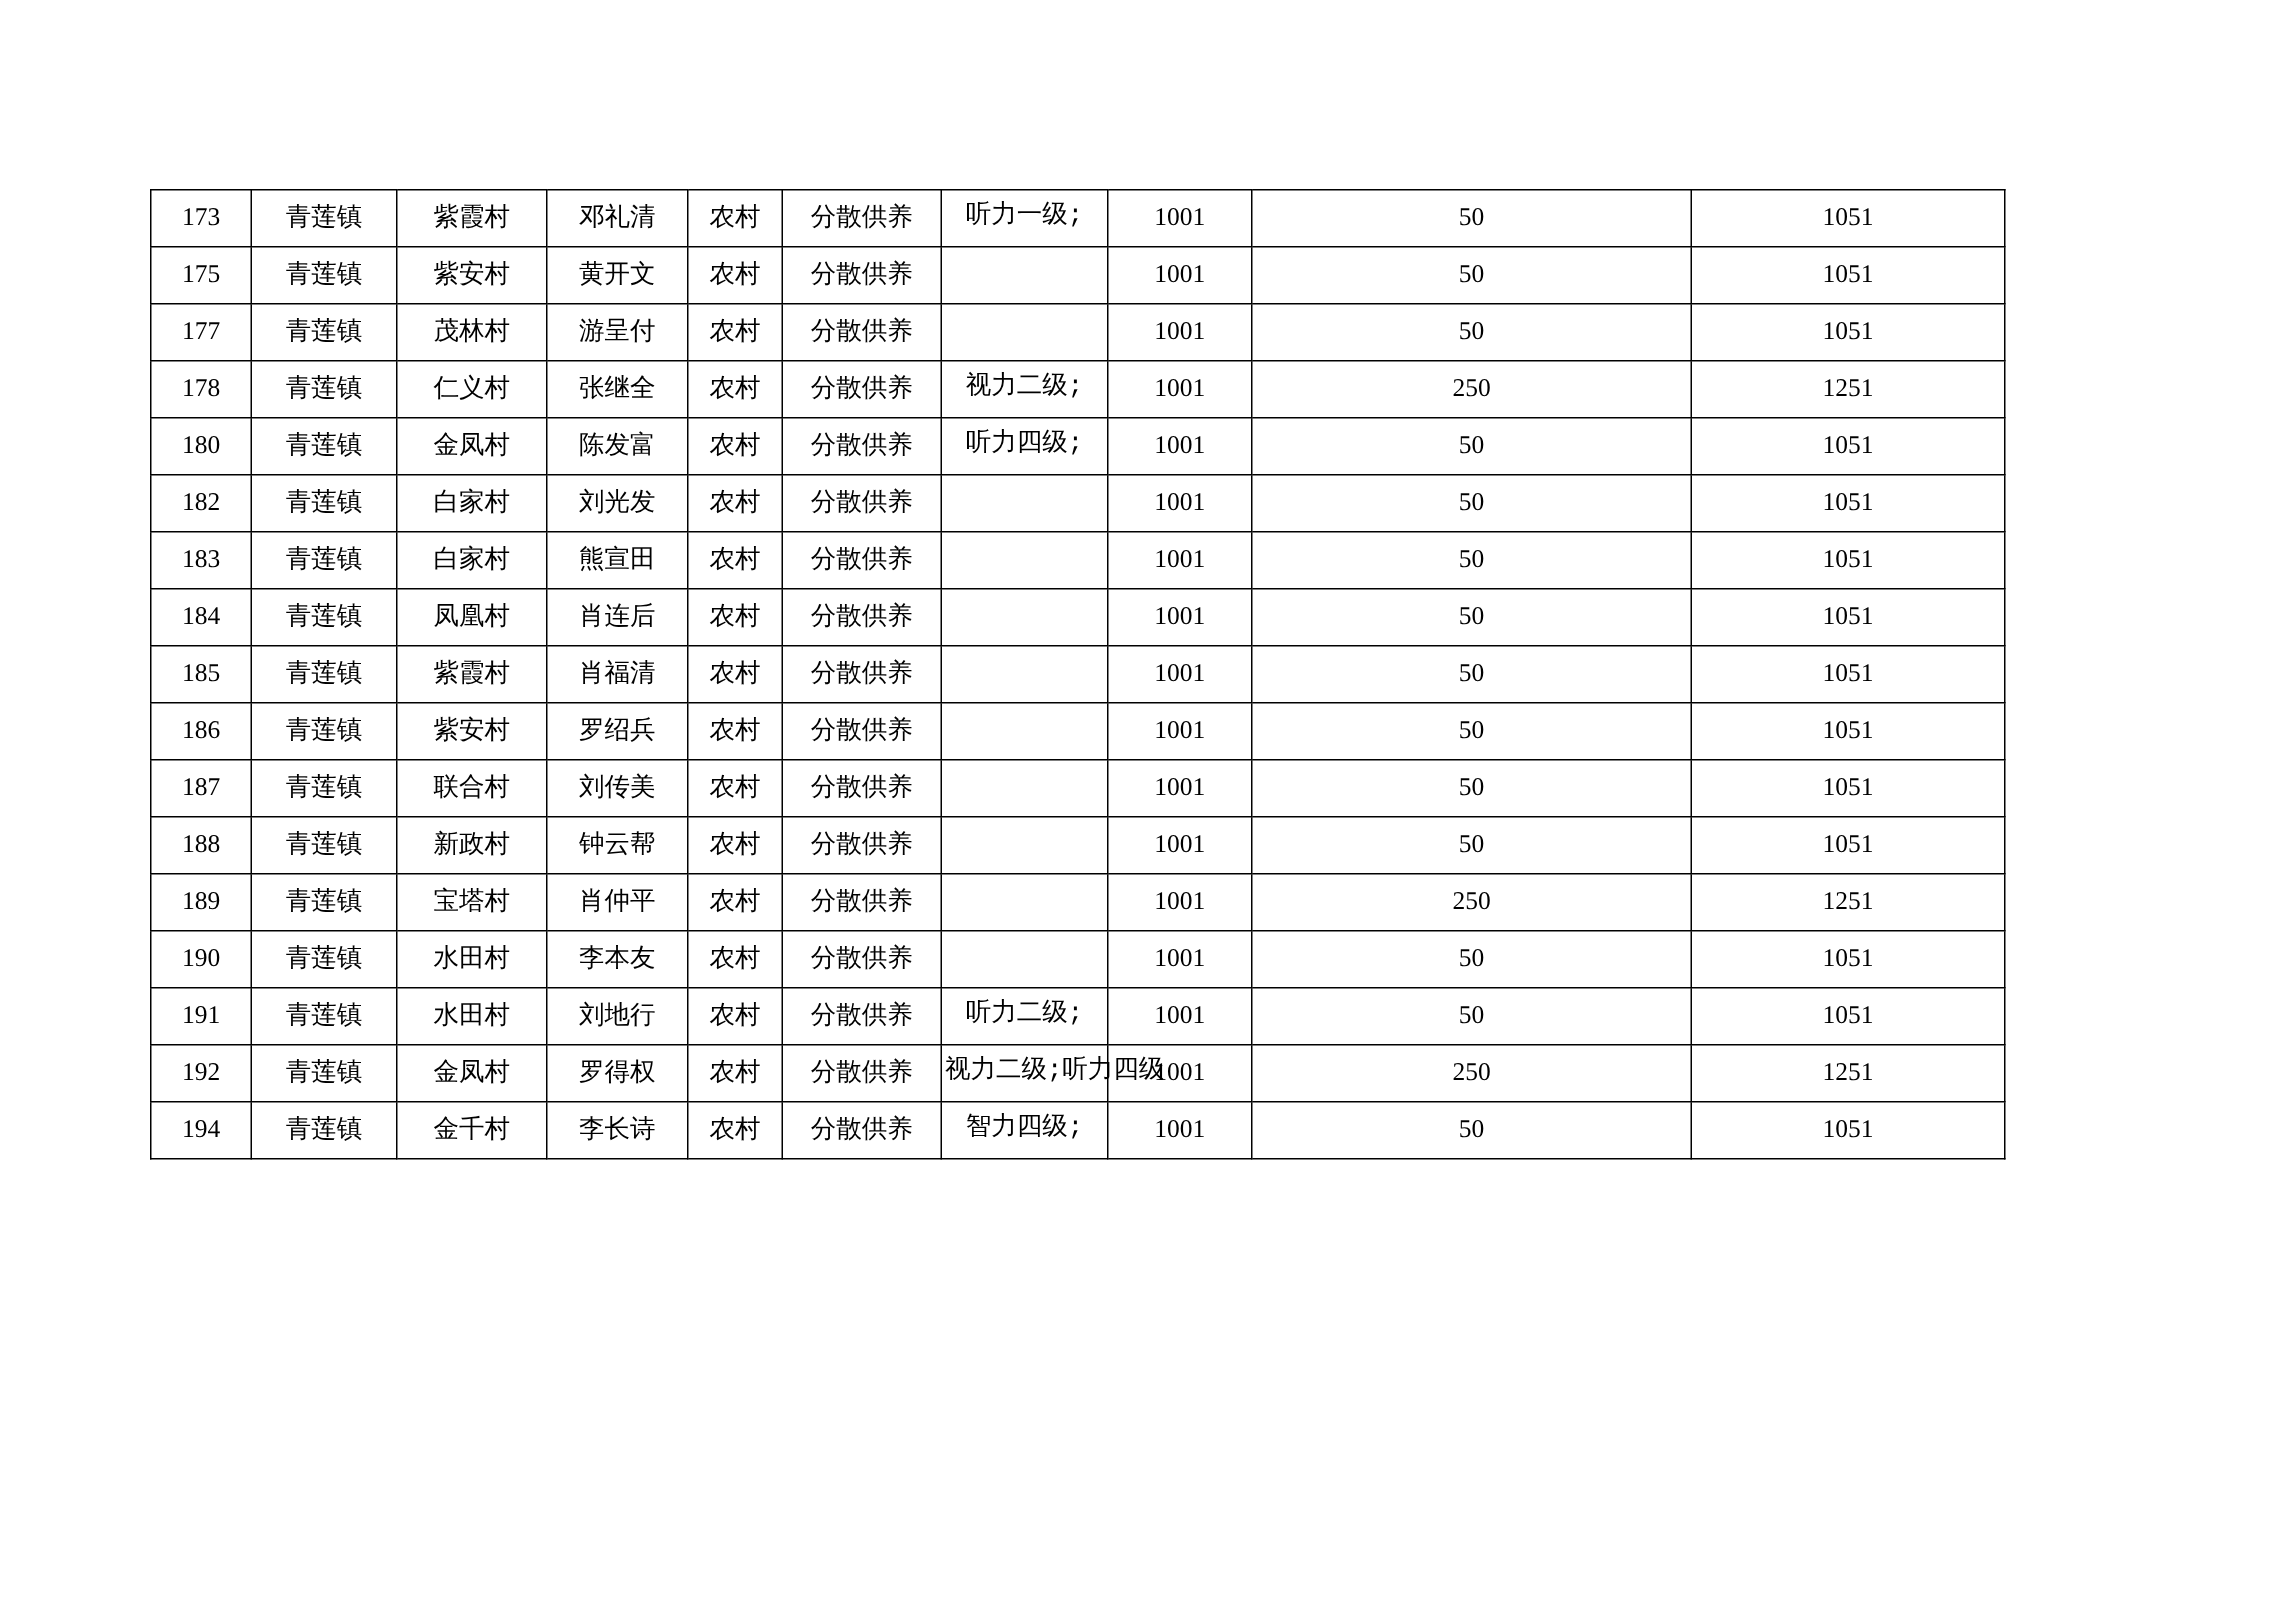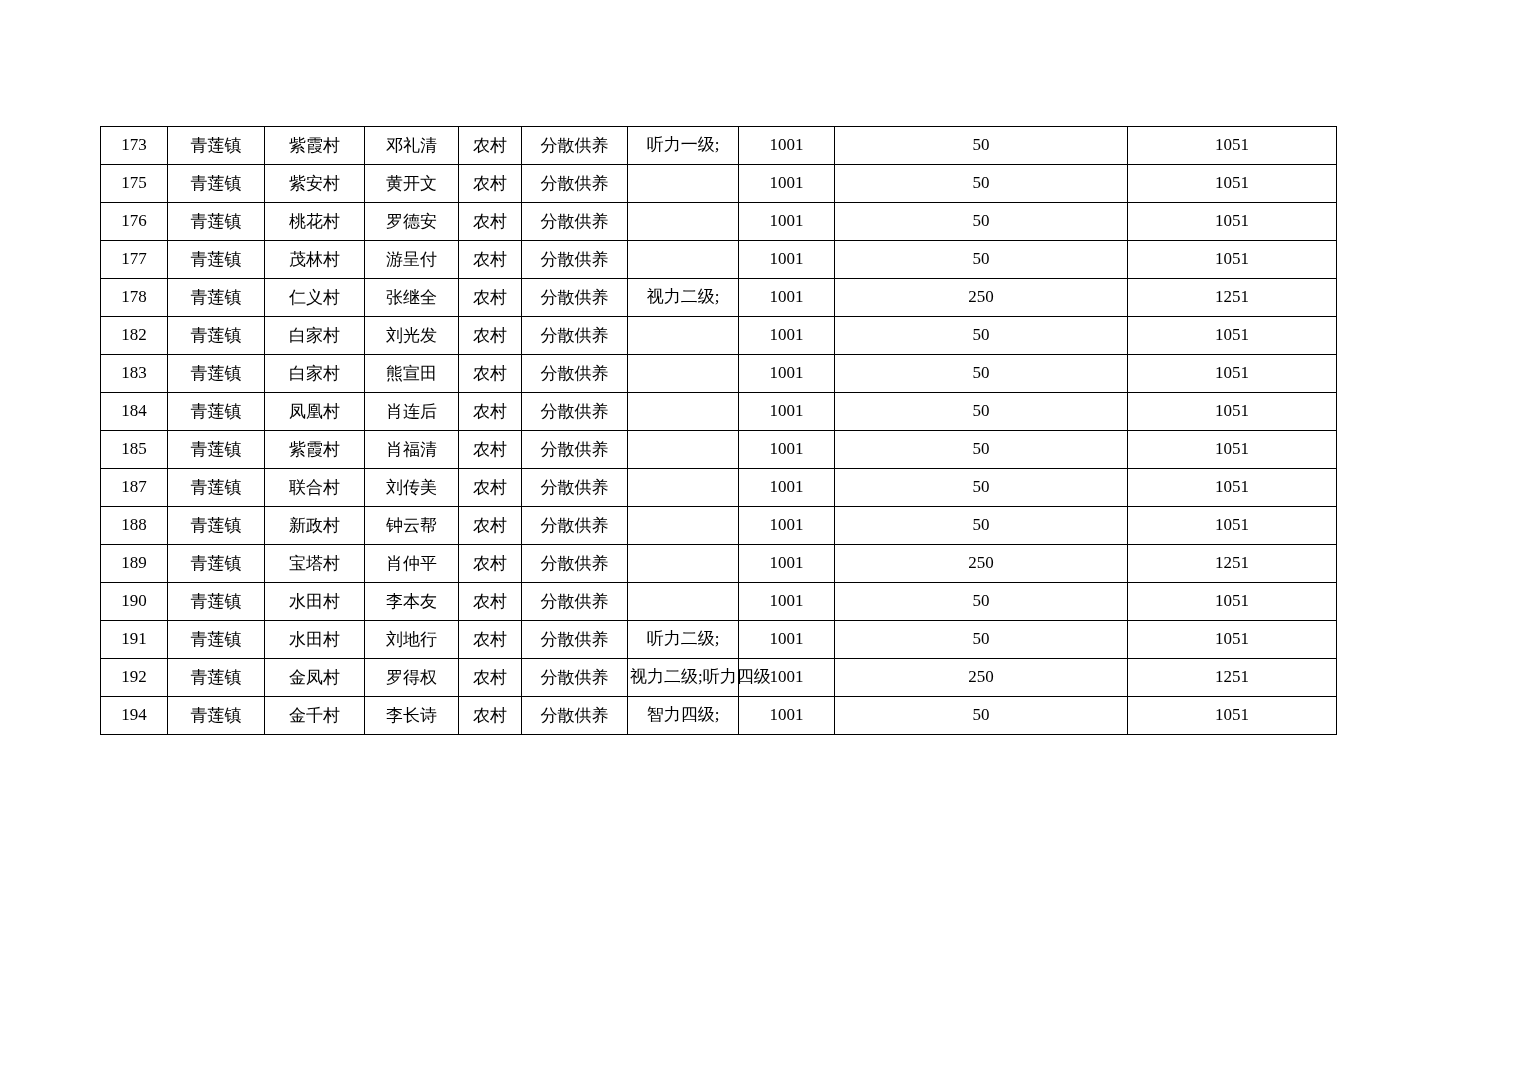--- a/index.html
+++ b/index.html
@@ -50,21 +50,21 @@
   col.c4 { width: 63px; }
   col.c5 { width: 106px; }
   col.c6 { width: 111px; }
   col.c7 { width: 96px; }
   col.c8 { width: 293px; }
   col.c9 { width: 209px; }
 
   td.idx, td.num { font-family: "Liberation Serif", "DejaVu Serif", serif; }
   td.cn { font-family: "DejaVu Sans", "Liberation Sans", sans-serif; font-size: 17px; }
   td.disab {
-    font-family: Liberation Serif, serif;
+    font-family: Liberation Mono, monospace;
     font-size: 16px;
     overflow: visible;
   }
   td.disab span.wide {
     display: inline-block;
     white-space: nowrap;
   }
 </style>
 </head>
 <body>
@@ -103,32 +103,20 @@
             <td class="cn">紫安村</td>
             <td class="cn">黄开文</td>
             <td class="cn">农村</td>
             <td class="cn">分散供养</td>
             <td class="disab"></td>
             <td class="num">1001</td>
             <td class="num">50</td>
             <td class="num">1051</td>
           </tr>
           <tr>
-            <td class="idx">176</td>
-            <td class="cn">青莲镇</td>
-            <td class="cn">桃花村</td>
-            <td class="cn">罗德安</td>
-            <td class="cn">农村</td>
-            <td class="cn">分散供养</td>
-            <td class="disab"></td>
-            <td class="num">1001</td>
-            <td class="num">50</td>
-            <td class="num">1051</td>
-          </tr>
-          <tr>
             <td class="idx">177</td>
             <td class="cn">青莲镇</td>
             <td class="cn">茂林村</td>
             <td class="cn">游呈付</td>
             <td class="cn">农村</td>
             <td class="cn">分散供养</td>
             <td class="disab"></td>
             <td class="num">1001</td>
             <td class="num">50</td>
             <td class="num">1051</td>
@@ -139,20 +127,32 @@
             <td class="cn">仁义村</td>
             <td class="cn">张继全</td>
             <td class="cn">农村</td>
             <td class="cn">分散供养</td>
             <td class="disab">视力二级;</td>
             <td class="num">1001</td>
             <td class="num">250</td>
             <td class="num">1251</td>
           </tr>
           <tr>
+            <td class="idx">180</td>
+            <td class="cn">青莲镇</td>
+            <td class="cn">金凤村</td>
+            <td class="cn">陈发富</td>
+            <td class="cn">农村</td>
+            <td class="cn">分散供养</td>
+            <td class="disab">听力四级;</td>
+            <td class="num">1001</td>
+            <td class="num">50</td>
+            <td class="num">1051</td>
+          </tr>
+          <tr>
             <td class="idx">182</td>
             <td class="cn">青莲镇</td>
             <td class="cn">白家村</td>
             <td class="cn">刘光发</td>
             <td class="cn">农村</td>
             <td class="cn">分散供养</td>
             <td class="disab"></td>
             <td class="num">1001</td>
             <td class="num">50</td>
             <td class="num">1051</td>
@@ -179,20 +179,32 @@
             <td class="disab"></td>
             <td class="num">1001</td>
             <td class="num">50</td>
             <td class="num">1051</td>
           </tr>
           <tr>
             <td class="idx">185</td>
             <td class="cn">青莲镇</td>
             <td class="cn">紫霞村</td>
             <td class="cn">肖福清</td>
+            <td class="cn">农村</td>
+            <td class="cn">分散供养</td>
+            <td class="disab"></td>
+            <td class="num">1001</td>
+            <td class="num">50</td>
+            <td class="num">1051</td>
+          </tr>
+          <tr>
+            <td class="idx">186</td>
+            <td class="cn">青莲镇</td>
+            <td class="cn">紫安村</td>
+            <td class="cn">罗绍兵</td>
             <td class="cn">农村</td>
             <td class="cn">分散供养</td>
             <td class="disab"></td>
             <td class="num">1001</td>
             <td class="num">50</td>
             <td class="num">1051</td>
           </tr>
           <tr>
             <td class="idx">187</td>
             <td class="cn">青莲镇</td>

